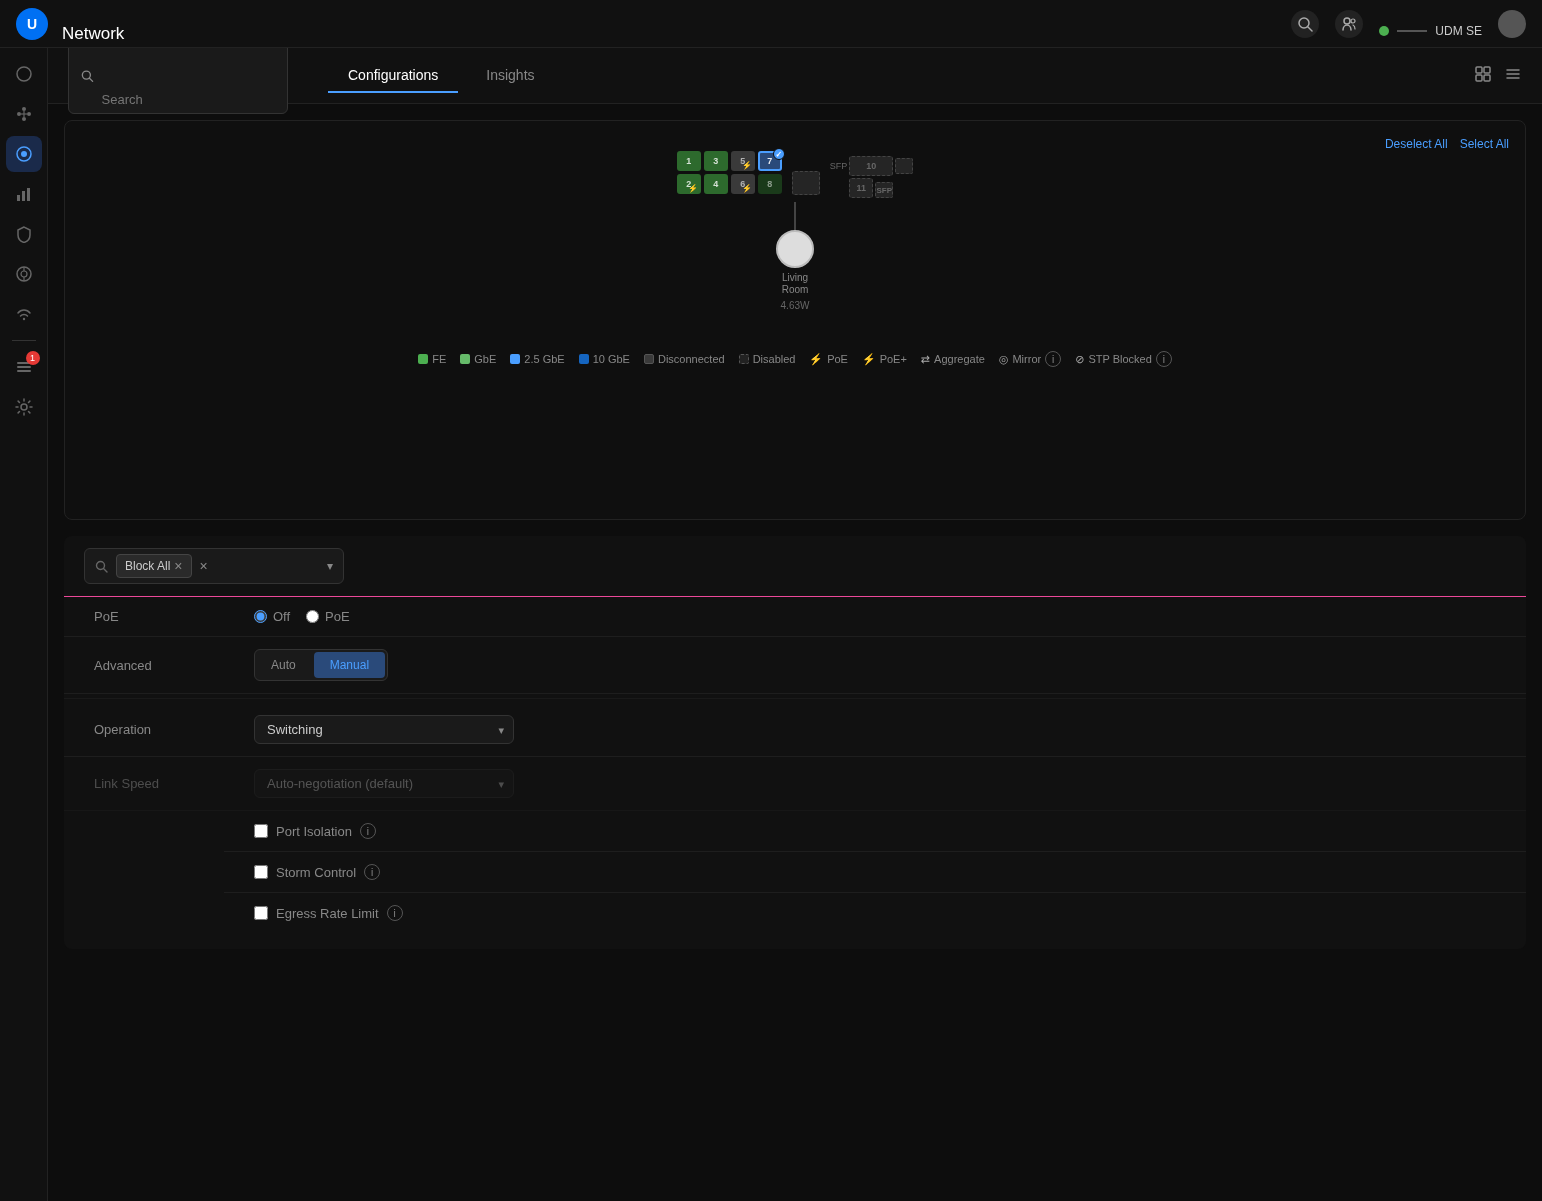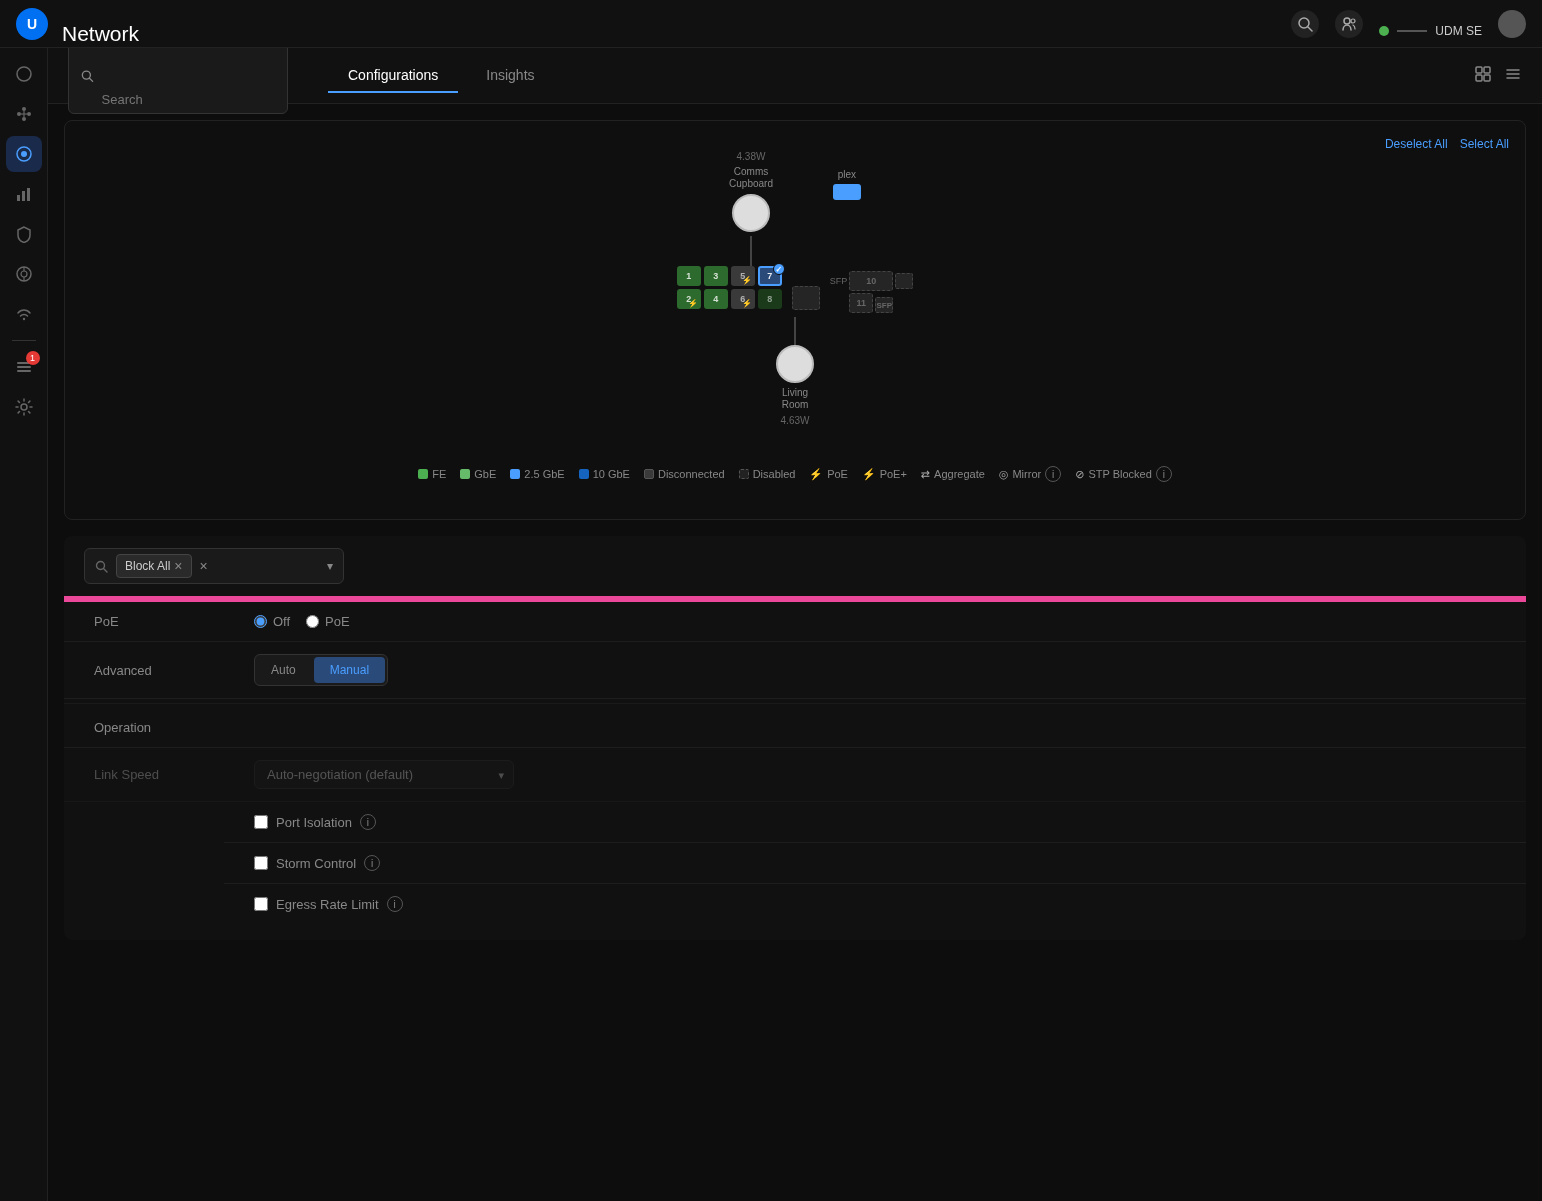--- a/index.html
+++ b/index.html
@@ -1,21 +1,21 @@
 <!DOCTYPE html>
 <html><head>
   <meta charset="utf-8">
   <style>
     * { box-sizing: border-box; margin: 0; padding: 0; }
     body { background: #0d0d0d; color: #ccc; font-family: -apple-system, BlinkMacSystemFont, 'Segoe UI', sans-serif; font-size: 13px; width: 1542px; height: 1201px; overflow: hidden; }
 
     
     .topbar { display: flex; align-items: center; background: #111; height: 48px; padding: 0 16px; border-bottom: 1px solid #222; }
     .topbar-logo { width: 32px; height: 32px; background: #0070f3; border-radius: 50%; display: flex; align-items: center; justify-content: center; color: white; font-weight: bold; font-size: 14px; flex-shrink: 0; }
-    .topbar-title { color: #fff; font-size: 21px; font-weight: 500; margin-left: 14px; margin-top: 20px; }
+    .topbar-title { color: #fff; font-size: 17px; font-weight: 500; margin-left: 14px; margin-top: 20px; }
     .topbar-right { margin-left: auto; display: flex; align-items: flex-end; gap: 16px; }
     .topbar-icon { width: 28px; height: 28px; border-radius: 50%; background: #222; display: flex; align-items: center; justify-content: center; color: #aaa; cursor: pointer; }
     .topbar-device { display: flex; align-items: center; gap: 8px; color: #ccc; font-size: 12px; }
     .topbar-dot { width: 10px; height: 10px; background: #4caf50; border-radius: 50%; }
     .topbar-line { width: 30px; height: 2px; background: #555; }
     .topbar-avatar { width: 28px; height: 28px; border-radius: 50%; background: #555; }
 
     
     .layout { display: flex; height: calc(1201px - 48px); }
 
@@ -212,35 +212,20 @@
     <div class="content">
 
       <div class="network-map">
         <div class="map-actions">
           <button class="map-action-btn">Deselect All</button>
           <button class="map-action-btn">Select All</button>
         </div>
 
         <div style="display:flex; flex-direction:column; align-items:center; padding: 10px 0 20px;">
 
-          <div style="display:flex; align-items:flex-start; gap:60px; margin-bottom:0;">
-
-            <div style="display:flex; flex-direction:column; align-items:center; gap:4px;">
-              <span style="font-size:10px; color:#666;">4.38W</span>
-              <span style="font-size:10px; color:#888; text-align:center; white-space:pre-line; line-height:1.2;">Comms<br>Cupboard</span>
-              <div style="width:38px;height:38px;border-radius:50%;background:#ddd;border:2px solid #bbb;"></div>
-
-              <div style="width:2px;height:30px;background:#444;"></div>
-            </div>
-
-            <div style="display:flex; flex-direction:column; align-items:center; gap:4px; margin-top:18px;">
-              <span style="font-size:10px; color:#888;">plex</span>
-              <div style="width:28px;height:16px;background:#4a9eff;border-radius:3px;"></div>
-            </div>
-          </div>
 
           <div style="display:flex; gap:10px; align-items:flex-start;">
 
             <div style="display:flex; flex-direction:column; gap:3px;">
               <div style="display:flex; gap:3px;">
                 <div class="port green" style="width:24px;height:20px;border-radius:3px;">
                   <span style="font-size:9px;color:rgba(255,255,255,0.8);">1</span>
                 </div>
                 <div class="port green" style="width:24px;height:20px;border-radius:3px;">
                   <span style="font-size:9px;color:rgba(255,255,255,0.8);">3</span>
@@ -352,21 +337,21 @@
           <div class="legend-item">
             <span style="color:#aaa;">⊘</span>
             <span>STP Blocked</span>
             <div class="info-icon">i</div>
           </div>
         </div>
       </div>
 
       <div style="background:#111;border-radius:8px;padding:0 0 16px 0;">
 
-        <div style="padding:12px 20px;display:flex;align-items:center;gap:8px;border-bottom:6px solid #ec4899;">
+        <div style="padding:12px 20px;display:flex;align-items:center;gap:8px;border-bottom:1px solid #ec4899;">
           <div style="display:flex;align-items:center;gap:8px;background:#1a1a1a;border:1px solid #333;border-radius:6px;padding:5px 10px;flex:1;max-width:260px;">
             <svg width="13" height="13" viewBox="0 0 13 13" fill="none">
                 <circle cx="5.5" cy="5.5" r="4" stroke="#666" stroke-width="1.4"></circle>
                 <line x1="8.5" y1="8.5" x2="12" y2="12" stroke="#666" stroke-width="1.4" stroke-linecap="round"></line>
               </svg>
             <div class="filter-tag">
               <span>Block All</span>
               <span class="filter-close">×</span>
             </div>
             <span class="filter-x">×</span>
@@ -397,20 +382,27 @@
               <button class="btn-group-item">Auto</button>
               <button class="btn-group-item active">Manual</button>
             </div>
           </div>
         </div>
 
         <div style="height:1px;background:#1a1a1a;margin:4px 0;"></div>
 
         <div class="settings-row" style="padding:12px 30px;">
           <div class="settings-label">Operation</div>
+          <div class="settings-value">
+            <div class="select-wrap">
+              <select>
+                <option>Switching</option>
+              </select>
+            </div>
+          </div>
         </div>
 
         <div class="settings-row" style="padding:12px 30px;opacity:0.5;">
           <div class="settings-label">Link Speed</div>
           <div class="settings-value">
             <div class="select-wrap">
               <select disabled="">
                 <option>Auto-negotiation (default)</option>
               </select>
             </div>

